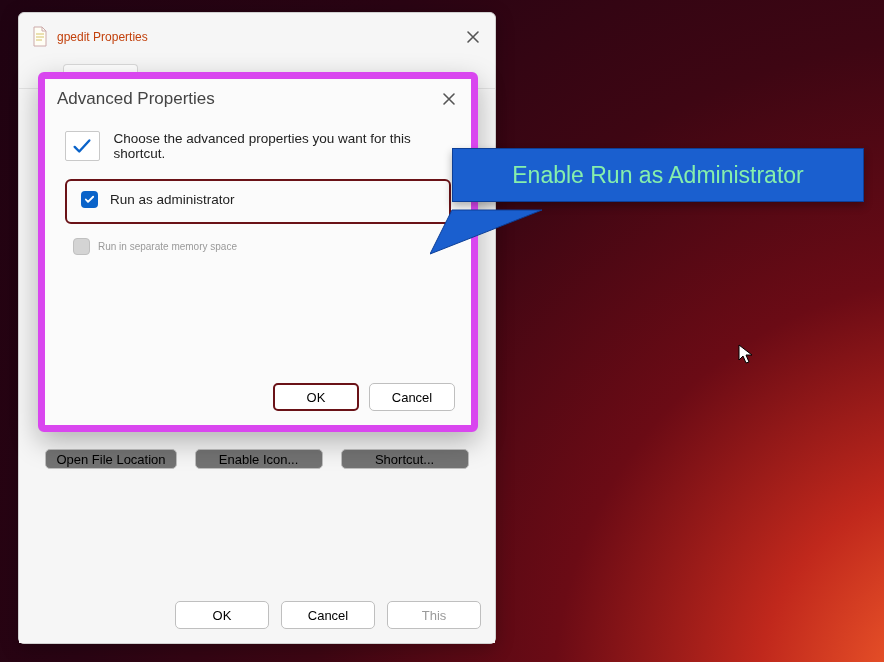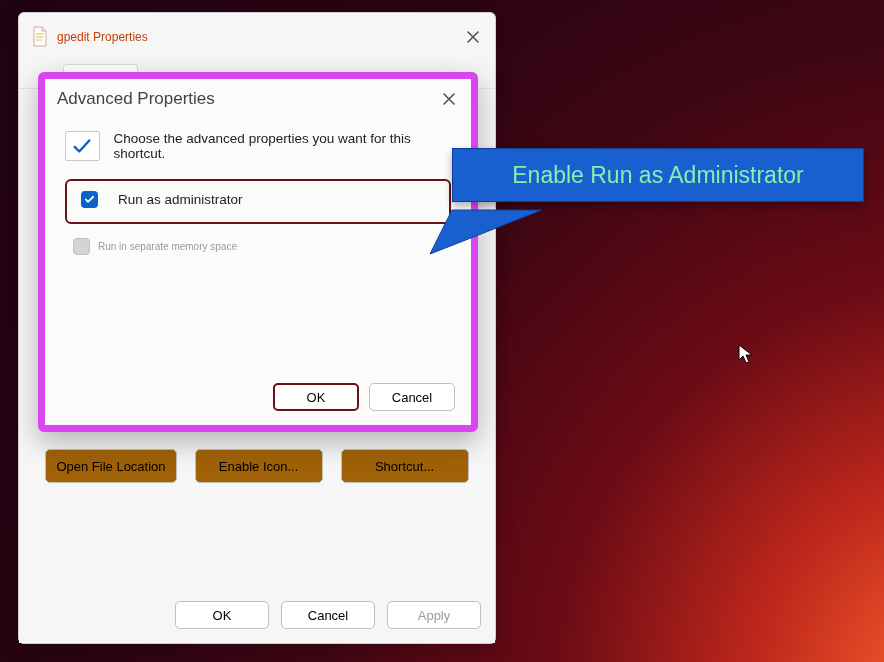--- a/index.html
+++ b/index.html
@@ -70,24 +70,24 @@
   }
 
   .btn-row {
     display:flex;
     gap:18px;
     margin-top:360px; 
     justify-content:center;
   }
   .pill-btn {
     min-width:128px;
-    height:34px;
+    height:20px;
     border:1px solid #bfbfbf;
     border-radius:5px;
-    background:#a16207;
+    background:#737373;
     cursor:pointer;
     font-size:13px;
     padding:0 10px;
   }
 
   .footer-row {
     margin-top:auto;
     display:flex;
     gap:12px;
     justify-content:flex-end;
@@ -137,21 +137,21 @@
     display:flex; align-items:center; justify-content:center;
   }
   .icon-box svg { width:22px; height:22px; }
   .hint-text { font-size:13.5px; }
 
   .group-box {
     border:2.5px solid #6a1217;
     border-radius:6px;
     padding:10px 14px 14px 14px;
   }
-  .chk-row { display:flex; align-items:center; gap:20px; }
+  .chk-row { display:flex; align-items:center; gap:12px; }
   .chk {
     width:17px; height:17px;
     border-radius:4px;
     border:none;
     background:#0a63c9;
     display:flex; align-items:center; justify-content:center;
     cursor:pointer;
   }
   .chk svg { width:11px; height:11px; }
   .chk-label { font-size:13.5px; cursor:pointer; }
@@ -245,21 +245,21 @@
   <div class="win-body">
     <div class="btn-row">
       <button class="pill-btn">Open File Location</button>
       <button class="pill-btn">Enable Icon...</button>
       <button class="pill-btn">Shortcut...</button>
     </div>
 
     <div class="footer-row">
       <button class="footer-btn">OK</button>
       <button class="footer-btn">Cancel</button>
-      <button class="footer-btn disabled">Apply</button>
+      <button class="footer-btn disabled">This</button>
     </div>
   </div>
 </div>
 
 <div class="modal">
   <div class="modal-title">
     <span class="modal-title-text">Advanced Properties</span>
     <span class="close-x">
       <svg viewBox="0 0 14 14" width="14" height="14">
           <path d="M2 2l10 10M12 2L2 12" stroke="#555" stroke-width="1.6" stroke-linecap="round"></path>

